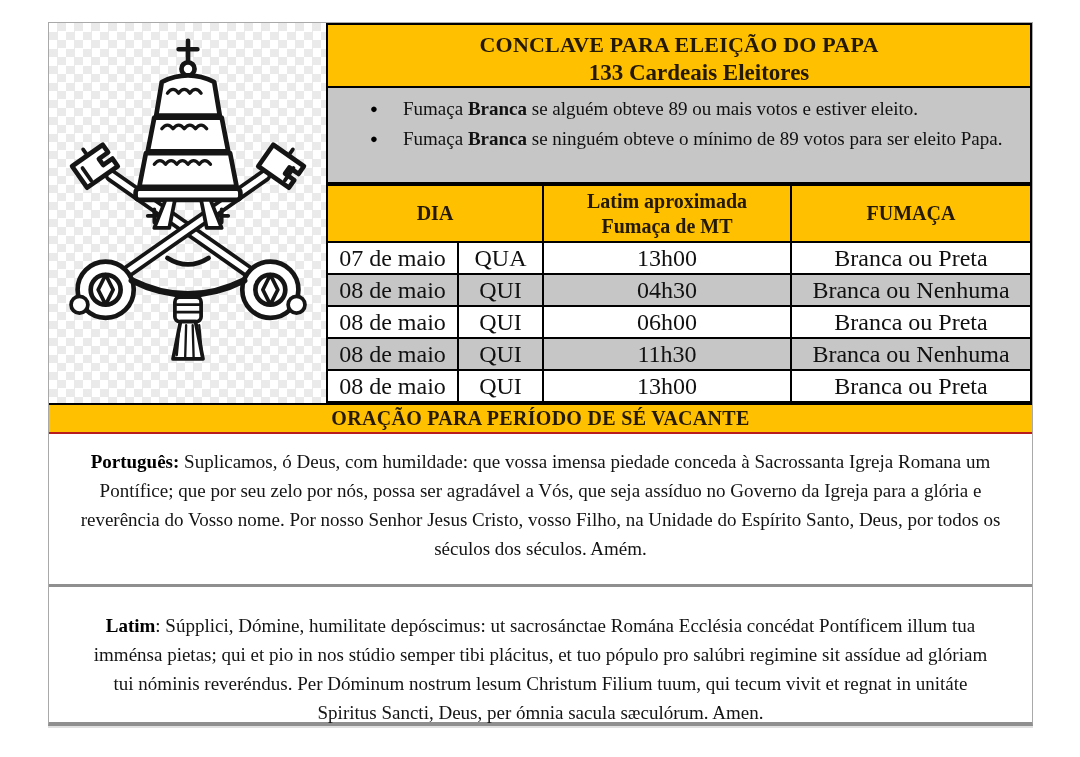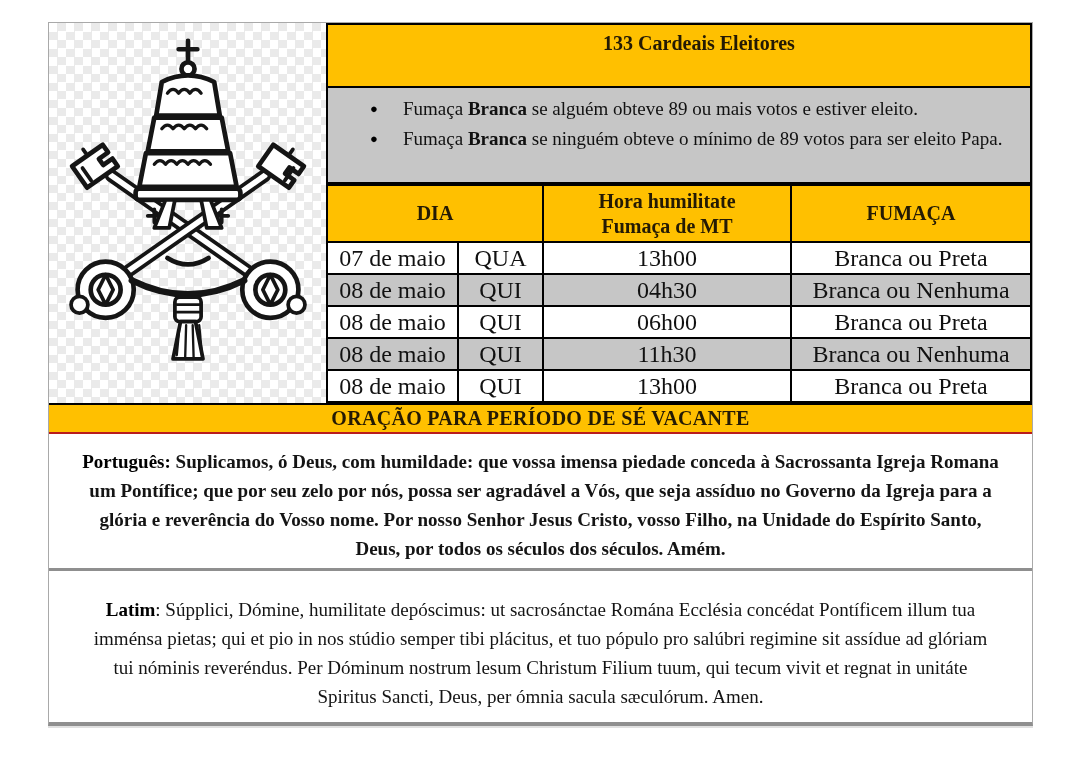--- a/index.html
+++ b/index.html
@@ -18,42 +18,42 @@
     background-image:conic-gradient(#eaeaea 25%, #ffffff 0 50%, #eaeaea 0 75%, #ffffff 0);
     background-size:17px 17px;
     display:flex; align-items:flex-start; justify-content:center; }
   .emblem-cell svg { margin-top:4px; }
 
   .right-col { flex:1; display:flex; flex-direction:column; height:100%; }
 
   .gold { background:#FFC000; }
   .title-box { border:2px solid #000; height:66px; text-align:center; padding-top:5px; }
   .title-line1 { font-weight:bold; font-size:22px; line-height:30px; color:#241a04; letter-spacing:.2px; }
-  .title-line2 { font-weight:bold; font-size:20px; line-height:26px; color:#241a04;padding-left:40px; }
+  .title-line2 { font-weight:bold; font-size:23px; line-height:26px; color:#241a04;padding-left:40px; }
 
   .rules-box { background:#C6C6C6; border:2px solid #000; border-top:0; height:97px;
     padding:6px 14px 0 42px; }
   .rule-item { display:flex; font-size:19px; line-height:30px; }
   .rule-bullet { width:20px; flex:none; font-size:13px; line-height:30px; color:#000; }
   .rule-text { padding-left:13px; }
 
   table.schedule { width:100%; border-collapse:collapse; table-layout:fixed; height:217px; }
   table.schedule th, table.schedule td { border:2px solid #000; text-align:center; vertical-align:middle; }
   table.schedule th { background:#FFC000; color:#241a04; font-size:20px; font-weight:bold; height:57px; }
   table.schedule td { font-size:24px; height:32px; }
   .col-date { width:131px; } .col-day { width:85px; } .col-time { width:248px; } .col-smoke { width:auto; }
   tr.row-alt td { background:#C6C6C6; }
   tr.row-plain td { background:#ffffff; }
   .th-twoline div { line-height:25px; }
 
   .prayer-banner { height:31px; background:#FFC000; border-top:2px solid #000; border-bottom:2px solid #b91c1c;
     text-align:center; font-weight:bold; font-size:20px; line-height:27px; color:#241a04; letter-spacing:.3px; }
 
   .prayer { text-align:center; font-size:19px; line-height:29px; color:#141414; }
-  .prayer-pt { height:134px; padding:13px 28px 0 28px;font-weight:bold; }
+  .prayer-pt { height:150px; padding:13px 28px 0 28px; }
   .section-divider { height:3px; background:#8f8f8f; width:100%; }
   .prayer-la { height:147px; padding:24px 34px 0 34px; }
   .prayer b { color:#000; }
 </style>
 </head>
 <body>
 
 <div class="canvas">
   <div class="doc">
 
@@ -121,20 +121,21 @@
 
             <path d="M116 176 l-12 30 h16 l6 -30 z" fill="#ffffff" stroke-width="4"></path>
             <path d="M164 176 l12 30 h-16 l-6 -30 z" fill="#ffffff" stroke-width="4"></path>
           </g>
         </svg>
       </div>
 
       <div class="right-col">
 
         <div class="title-box gold">
+          <div class="title-line1">CONCLAVE PARA ELEIÇÃO DO PAPA</div>
           <div class="title-line2">133 Cardeais Eleitores</div>
         </div>
 
         <div class="rules-box">
           <div class="rule-item">
             <span class="rule-bullet">●</span>
             <span class="rule-text"><span>Fumaça </span><b>Branca</b><span> se alguém obteve 89 ou mais votos e estiver eleito.</span></span>
           </div>
           <div class="rule-item">
             <span class="rule-bullet">●</span>
@@ -146,21 +147,21 @@
           <colgroup>
               <col class="col-date">
               <col class="col-day">
               <col class="col-time">
               <col class="col-smoke">
             </colgroup>
           <tbody>
               <tr>
             <th colspan="2">DIA</th>
             <th class="th-twoline">
-              <div>Hora humilitate</div>
+              <div>Latim aproximada</div>
               <div>Fumaça de MT</div>
             </th>
             <th>FUMAÇA</th>
           </tr>
           <tr class="row-plain">
             <td>07 de maio</td>
             <td>QUA</td>
             <td>13h00</td>
             <td>Branca ou Preta</td>
           </tr>

